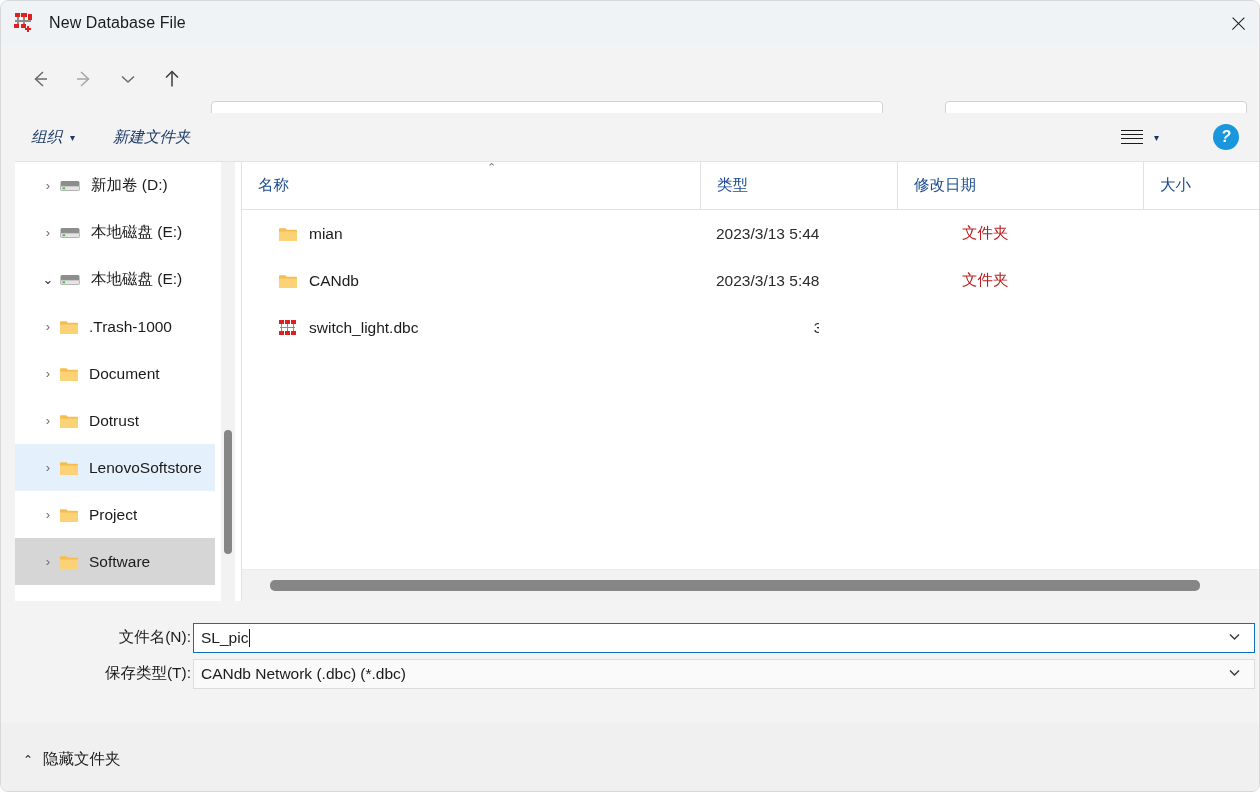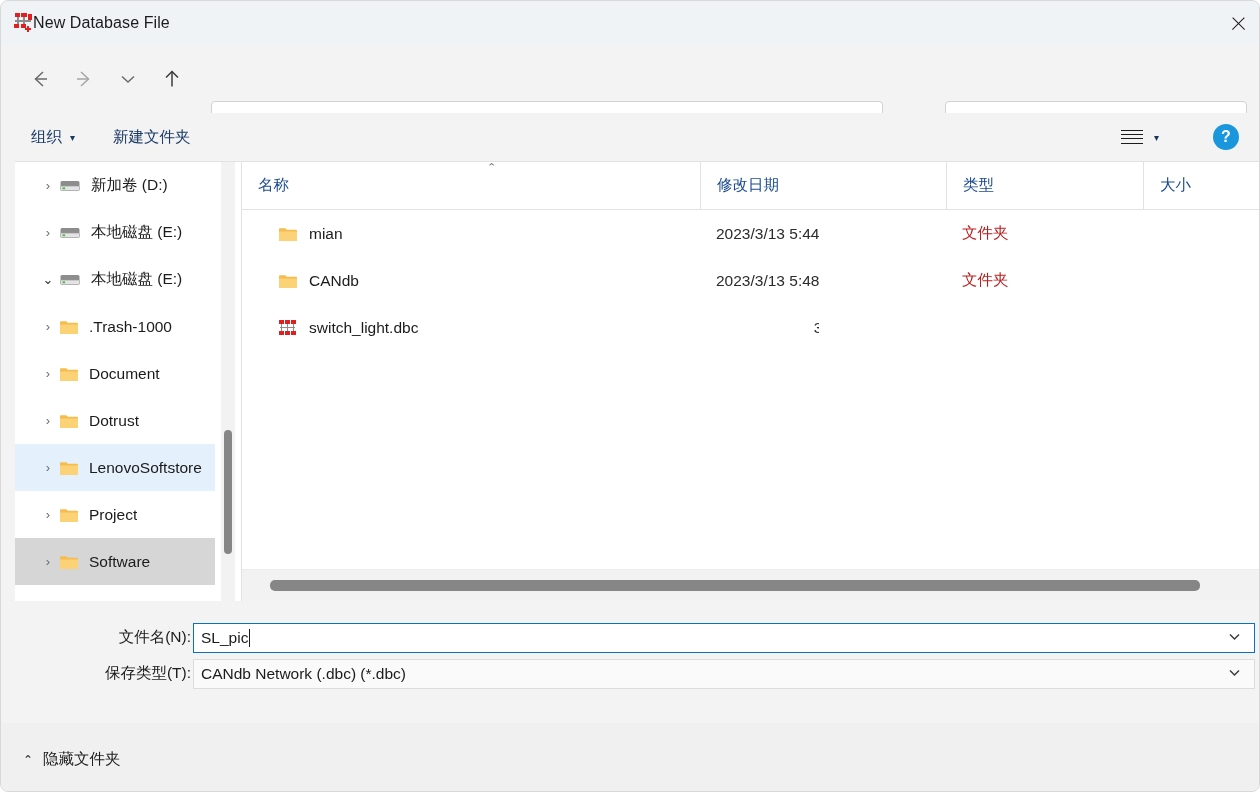--- a/index.html
+++ b/index.html
@@ -38,21 +38,21 @@
     display: flex;
     align-items: center;
   }
   #title-icon {
     margin-left: 12px;
     width: 20px; height: 20px;
     position: relative;
     flex: 0 0 auto;
   }
   #title-text {
-    margin-left: 0;
+    margin-left: 16px;
     font-size: 16px;
     color: #1b1b1b;
     letter-spacing: .1px;
   }
   #close-btn {
     position: absolute;
     right: 0; top: 0;
     width: 46px; height: 44px;
     display: flex; align-items: center; justify-content: center;
     border-top-right-radius: 8px;
@@ -145,21 +145,21 @@
     font-size: 16px;
     color: #5e5e5e;
   }
 
   
   #cmdbar {
     position: absolute;
     left: 0; top: 112px;
     width: 1260px; height: 48px;
     background: #f3f3f3;
-    display: flex; align-items: center;
+    display: flex; align-items: center; font-style: italic;
   }
   .cmd-item {
     margin-left: 22px;
     font-size: 15.5px;
     color: #1a3a66;
     padding: 6px 8px;
     border-radius: 4px;
     display: flex; align-items: center;
   }
   #cmd-organize .caret {
@@ -591,25 +591,25 @@
     <div id="sb-track">
       <div id="sb-thumb"></div>
     </div>
 
     <div id="filepane">
       <div id="col-header">
         <div class="col-head" id="ch-name">
           <span class="ch-label">名称</span>
           <span class="sort-caret">⌃</span>
         </div>
+        <div class="col-head" id="ch-type">
+          <span class="ch-label">类型</span>
+        </div>
         <div class="col-head" id="ch-date">
           <span class="ch-label">修改日期</span>
-        </div>
-        <div class="col-head" id="ch-type">
-          <span class="ch-label">类型</span>
         </div>
         <div class="col-head" id="ch-size">
           <span class="ch-label">大小</span>
         </div>
       </div>
 
       <div id="rows-host">
           <div class="file-row" style="top: 48px;">
             <div class="fr-name">
               <span style="display: inline-flex;">

